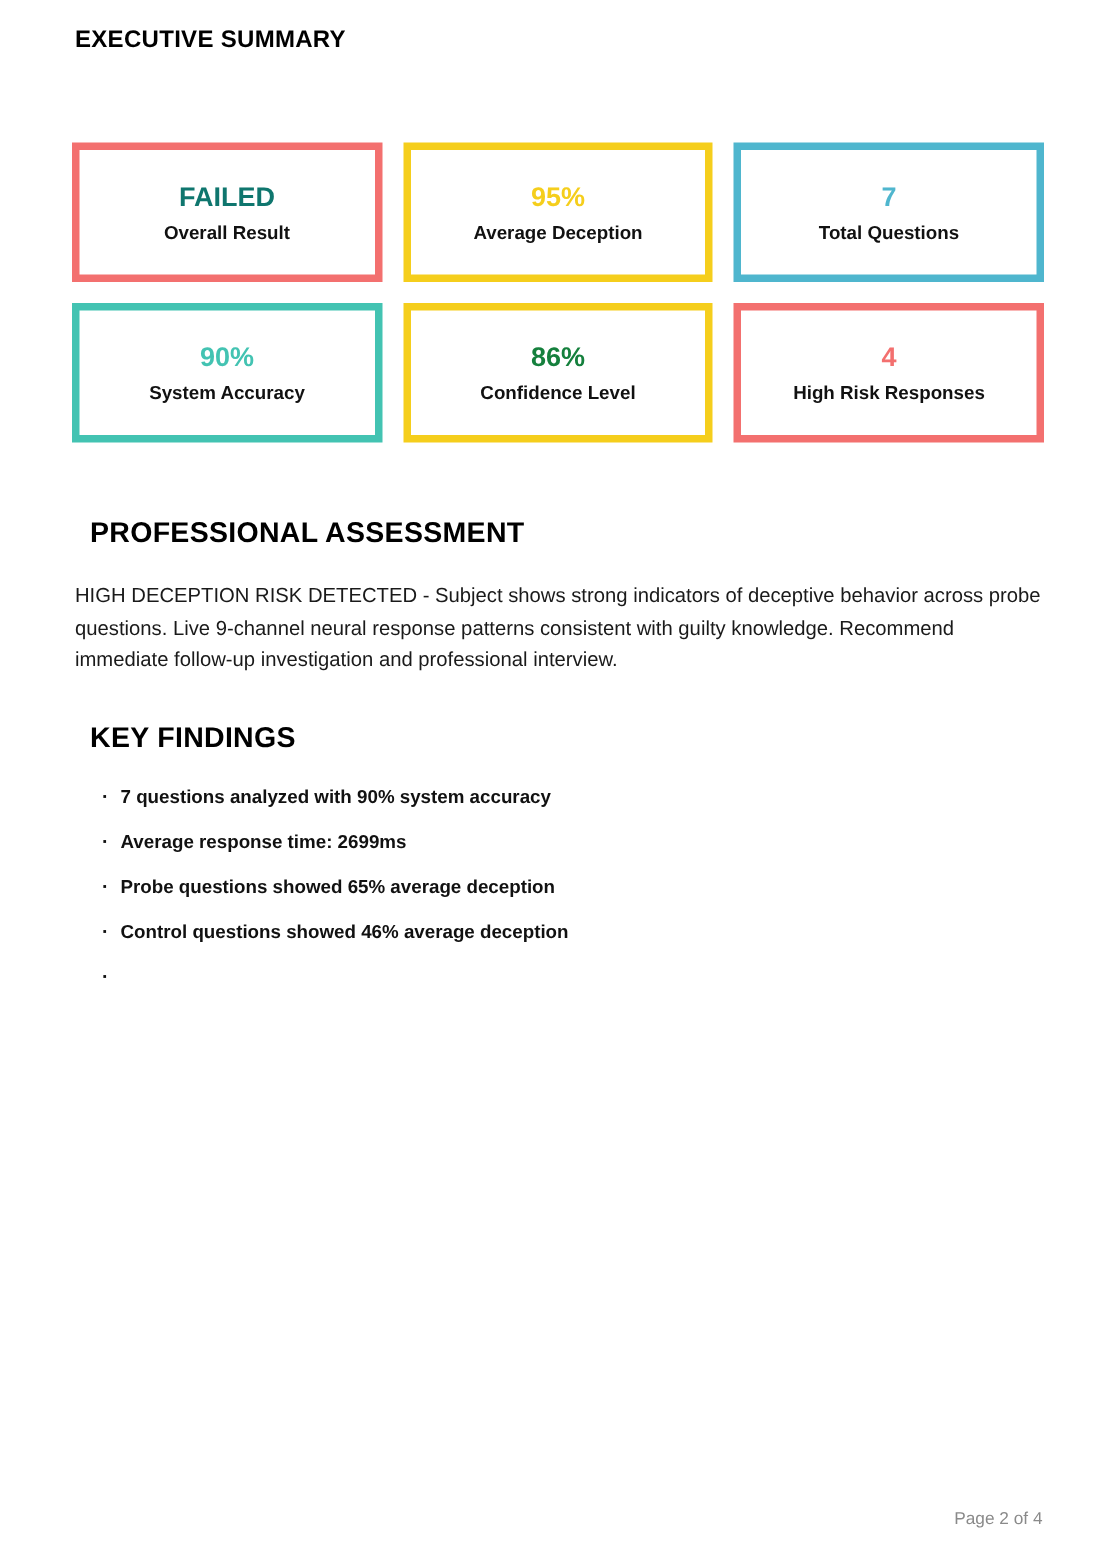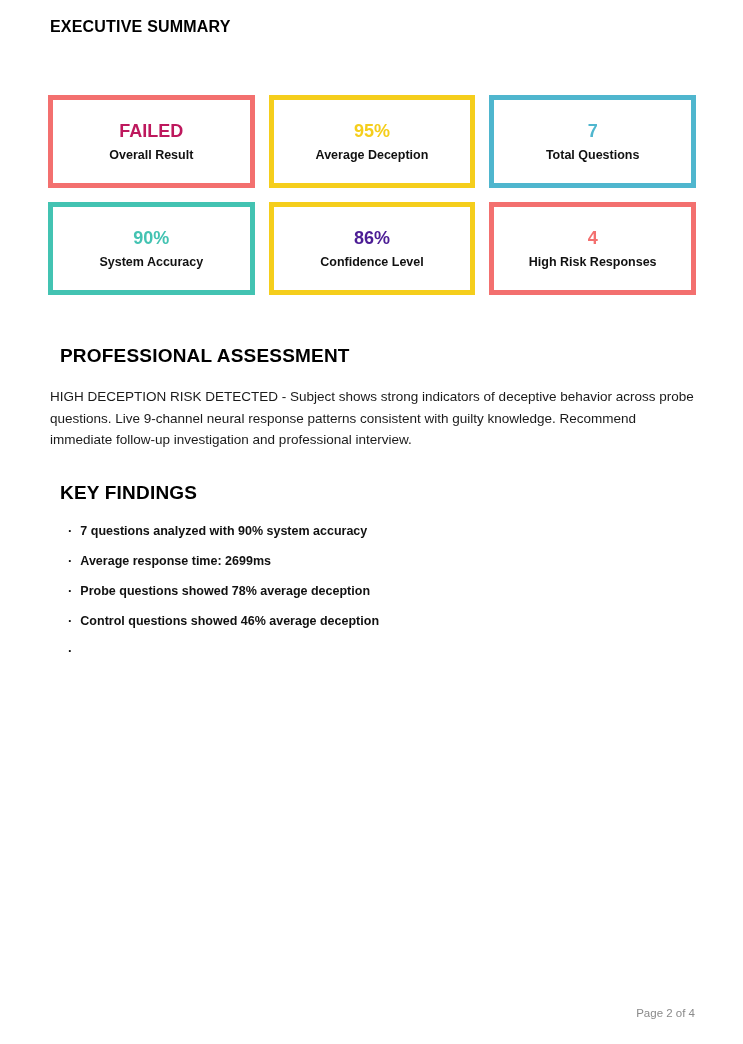--- a/index.html
+++ b/index.html
@@ -109,41 +109,41 @@
 </head>
 <body>
 
 <div class="page">
 
   <h1 class="page-title">EXECUTIVE SUMMARY</h1>
 
   <div class="cards-grid">
 
     <div class="stat-card" style="border-color: rgb(243, 112, 111);">
-      <div class="stat-card-value" style="color: #be185d;">FAILED</div>
+      <div class="stat-card-value" style="color: #0f766e;">FAILED</div>
       <div class="stat-card-label">Overall Result</div>
     </div>
 
     <div class="stat-card" style="border-color: rgb(245, 206, 28);">
       <div class="stat-card-value" style="color: rgb(245, 206, 28);">95%</div>
       <div class="stat-card-label">Average Deception</div>
     </div>
 
     <div class="stat-card" style="border-color: rgb(79, 182, 206);">
       <div class="stat-card-value" style="color: rgb(79, 182, 206);">7</div>
       <div class="stat-card-label">Total Questions</div>
     </div>
 
     <div class="stat-card" style="border-color: rgb(67, 195, 178);">
       <div class="stat-card-value" style="color: rgb(67, 195, 178);">90%</div>
       <div class="stat-card-label">System Accuracy</div>
     </div>
 
     <div class="stat-card" style="border-color: rgb(245, 206, 28);">
-      <div class="stat-card-value" style="color: #4c1d95;">86%</div>
+      <div class="stat-card-value" style="color: #15803d;">86%</div>
       <div class="stat-card-label">Confidence Level</div>
     </div>
 
     <div class="stat-card" style="border-color: rgb(243, 112, 111);">
       <div class="stat-card-value" style="color: rgb(243, 112, 111);">4</div>
       <div class="stat-card-label">High Risk Responses</div>
     </div>
 
   </div>
 
@@ -157,21 +157,21 @@
     <li class="finding-item">
       <span class="bullet-glyph">·</span>
       <span>7 questions analyzed with 90% system accuracy</span>
     </li>
     <li class="finding-item">
       <span class="bullet-glyph">·</span>
       <span>Average response time: 2699ms</span>
     </li>
     <li class="finding-item">
       <span class="bullet-glyph">·</span>
-      <span>Probe questions showed 78% average deception</span>
+      <span>Probe questions showed 65% average deception</span>
     </li>
     <li class="finding-item">
       <span class="bullet-glyph">·</span>
       <span>Control questions showed 46% average deception</span>
     </li>
     <li class="finding-item">
       <span class="bullet-glyph">·</span>
     </li>
   </ul>
 

